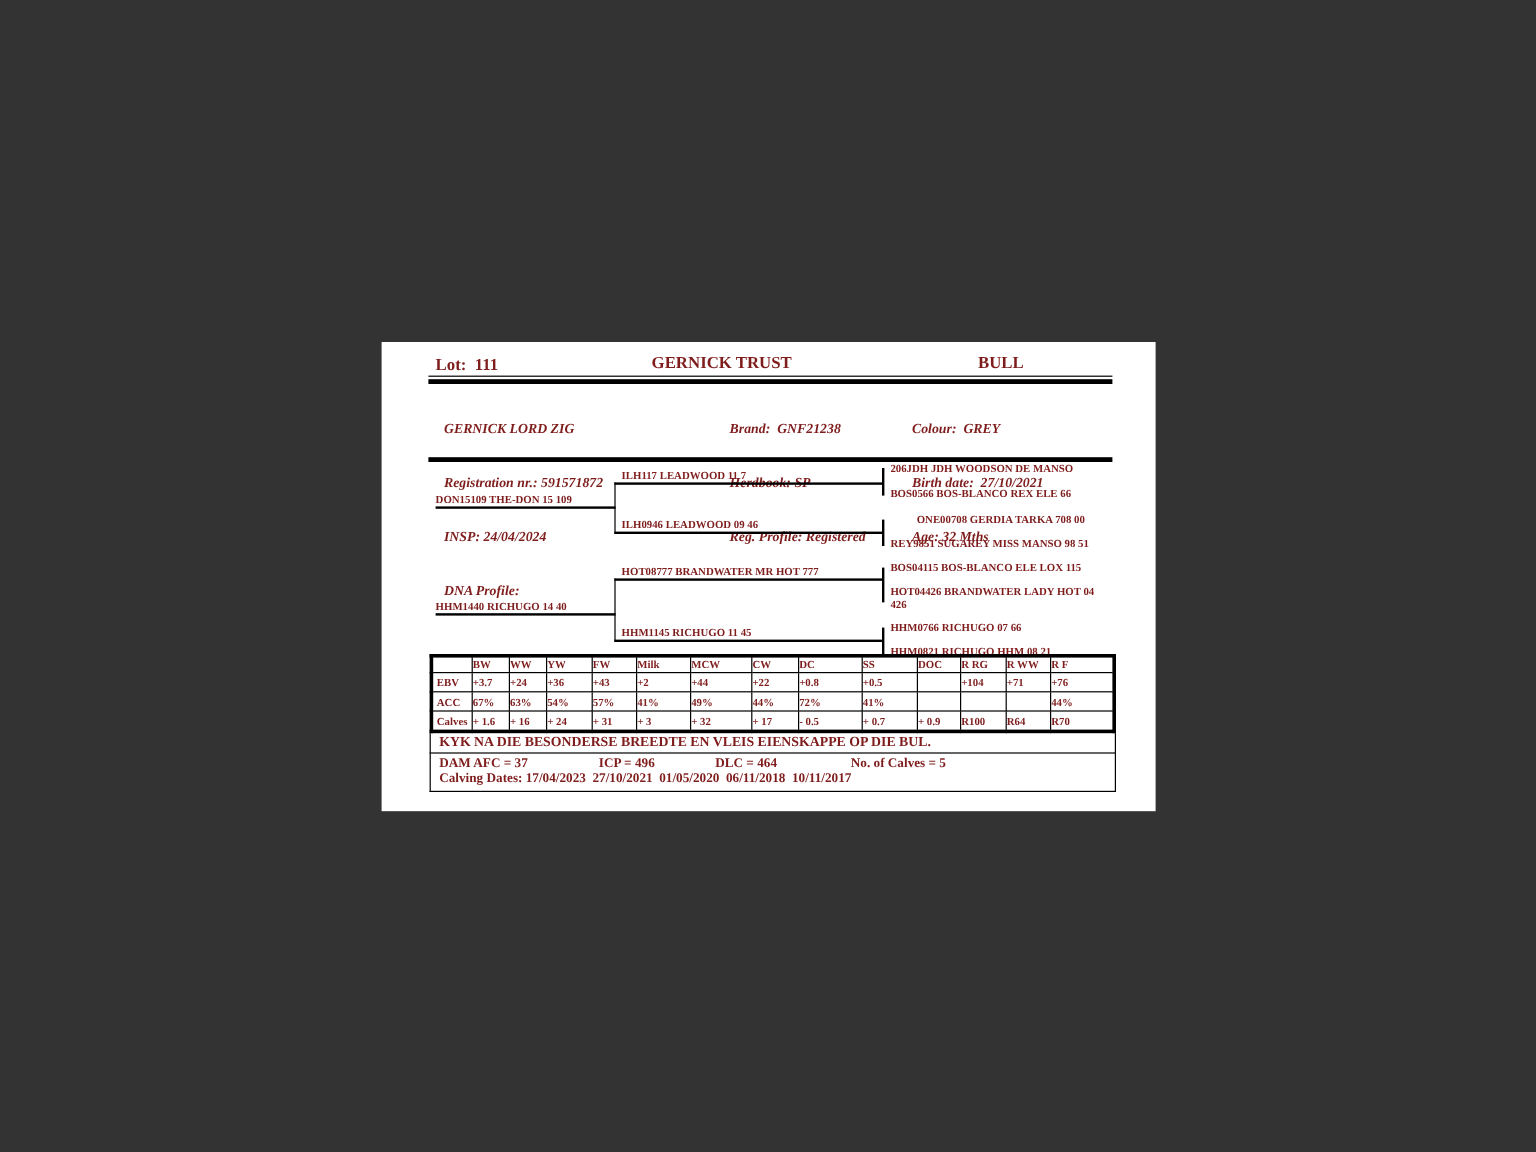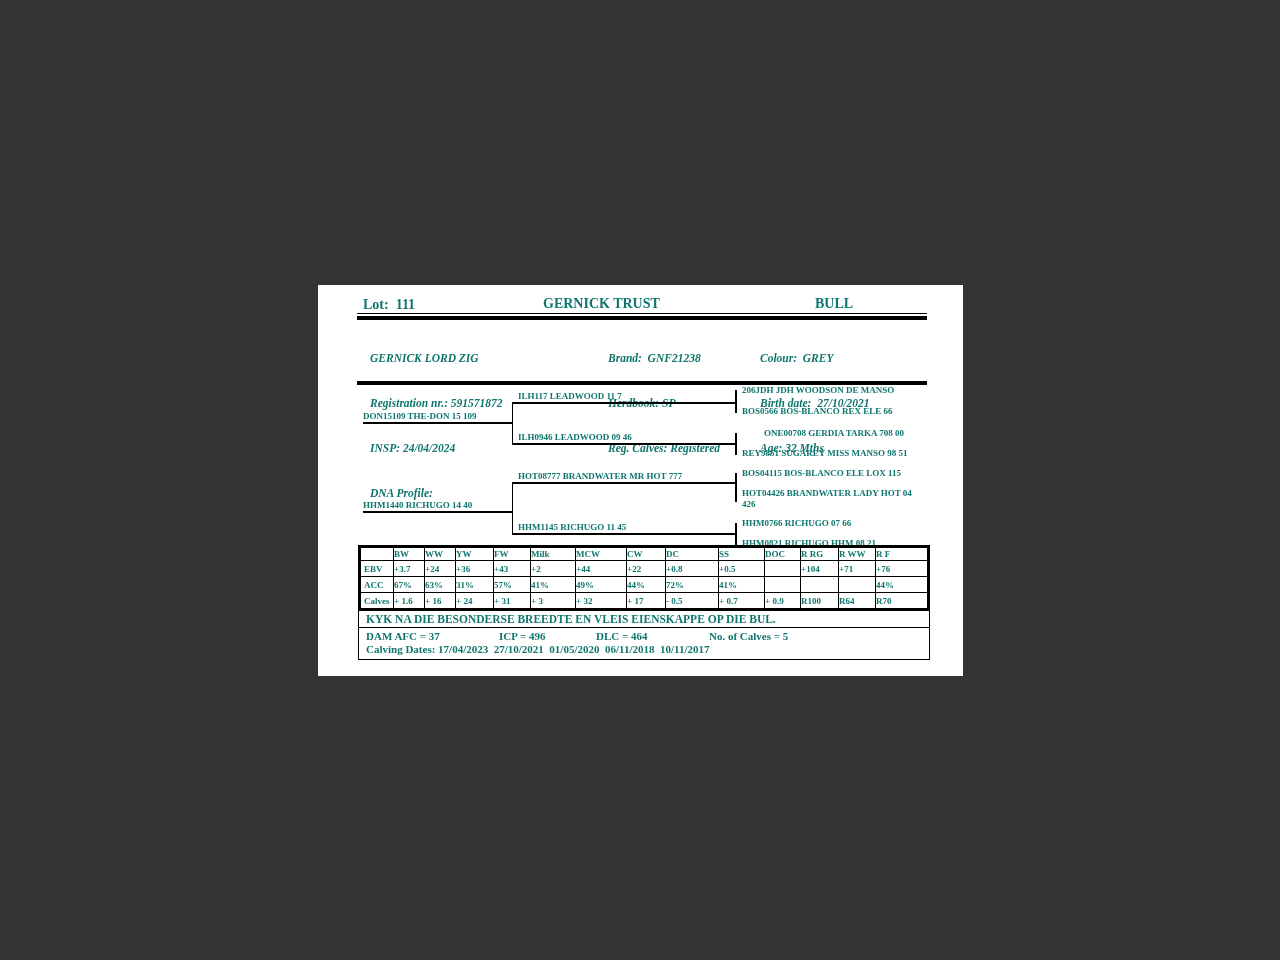--- a/index.html
+++ b/index.html
@@ -5,21 +5,21 @@
   html,body{margin:0;padding:0;}
   body{
     width:1280px;height:960px;
     background:#333333;
     font-family:"Liberation Serif","DejaVu Serif",serif;
     position:relative;
     overflow:hidden;
   }
   .page{
     position:absolute;left:318px;top:285px;width:645px;height:391px;
-    background:#ffffff;color:#0f766e;font-weight:bold;
+    background:#ffffff;color:#7f1d1d;font-weight:bold;
   }
   .abs{position:absolute;}
   .hdr{font-size:14px;line-height:15px;white-space:pre;}
   .rule{position:absolute;background:#000;}
   .info{font-size:11.5px;line-height:15px;white-space:pre;}
   .info div{height:15px;font-style:italic;}
   .ped{font-size:9px;line-height:10px;white-space:pre;}
   .ggp{font-size:9px;line-height:10.5px;white-space:normal;}
   .line{position:absolute;background:#000;}
   .bottom-stack{position:absolute;left:40px;top:260px;width:572px;}
@@ -61,21 +61,21 @@
 
   <div class="abs info" style="left:52px;top:36px;">
     <div>GERNICK LORD ZIG</div>
     <div>Registration nr.: 591571872</div>
     <div>INSP: 24/04/2024</div>
     <div>DNA Profile:</div>
   </div>
   <div class="abs info" style="left:260px;top:36px;margin-left:30px;">
     <div>Brand:  GNF21238</div>
     <div>Herdbook: SP</div>
-    <div>Reg. Calves: Registered</div>
+    <div>Reg. Profile: Registered</div>
   </div>
   <div class="abs info" style="left:442px;top:36px;">
     <div>Colour:  GREY</div>
     <div>Birth date:  27/10/2021</div>
     <div>Age: 32 Mths</div>
   </div>
   <div class="rule" style="left:39px;top:95.5px;width:570px;height:4.5px;"></div>
 
   <div>
 
@@ -160,21 +160,21 @@
           <td>+0.5</td>
           <td></td>
           <td>+104</td>
           <td>+71</td>
           <td>+76</td>
         </tr>
         <tr>
           <td class="rowlab">ACC</td>
           <td>67%</td>
           <td>63%</td>
-          <td>31%</td>
+          <td>54%</td>
           <td>57%</td>
           <td>41%</td>
           <td>49%</td>
           <td>44%</td>
           <td>72%</td>
           <td>41%</td>
           <td></td>
           <td></td>
           <td></td>
           <td>44%</td>

